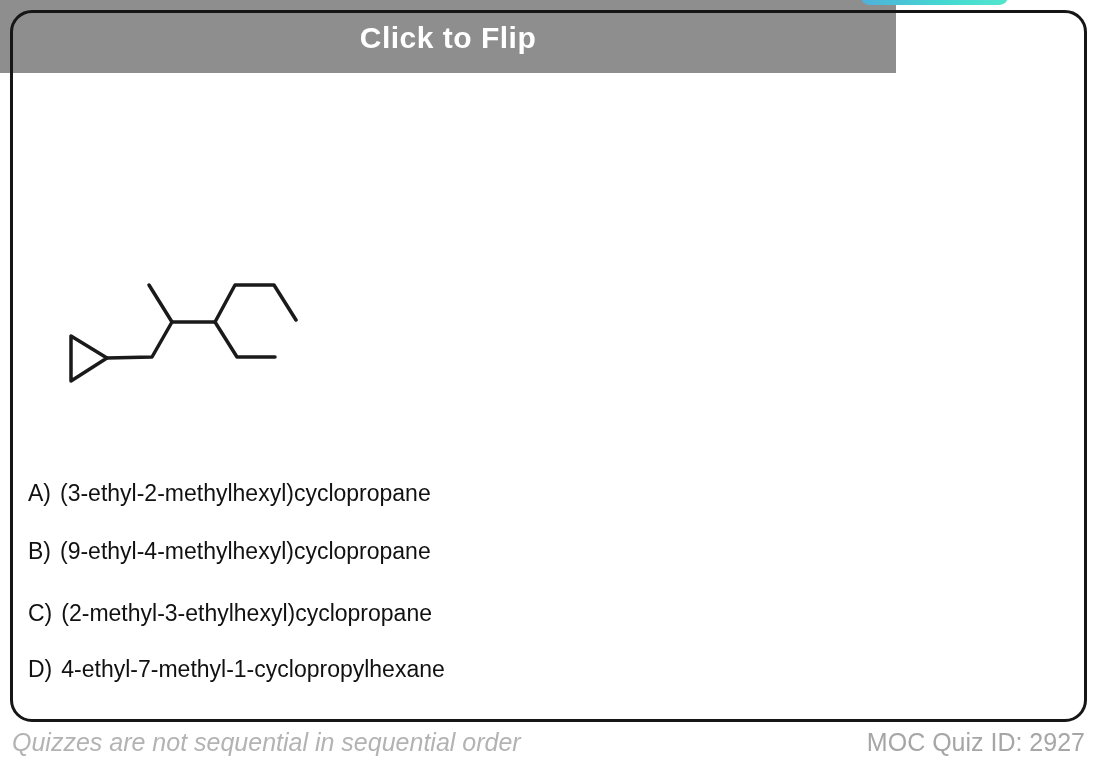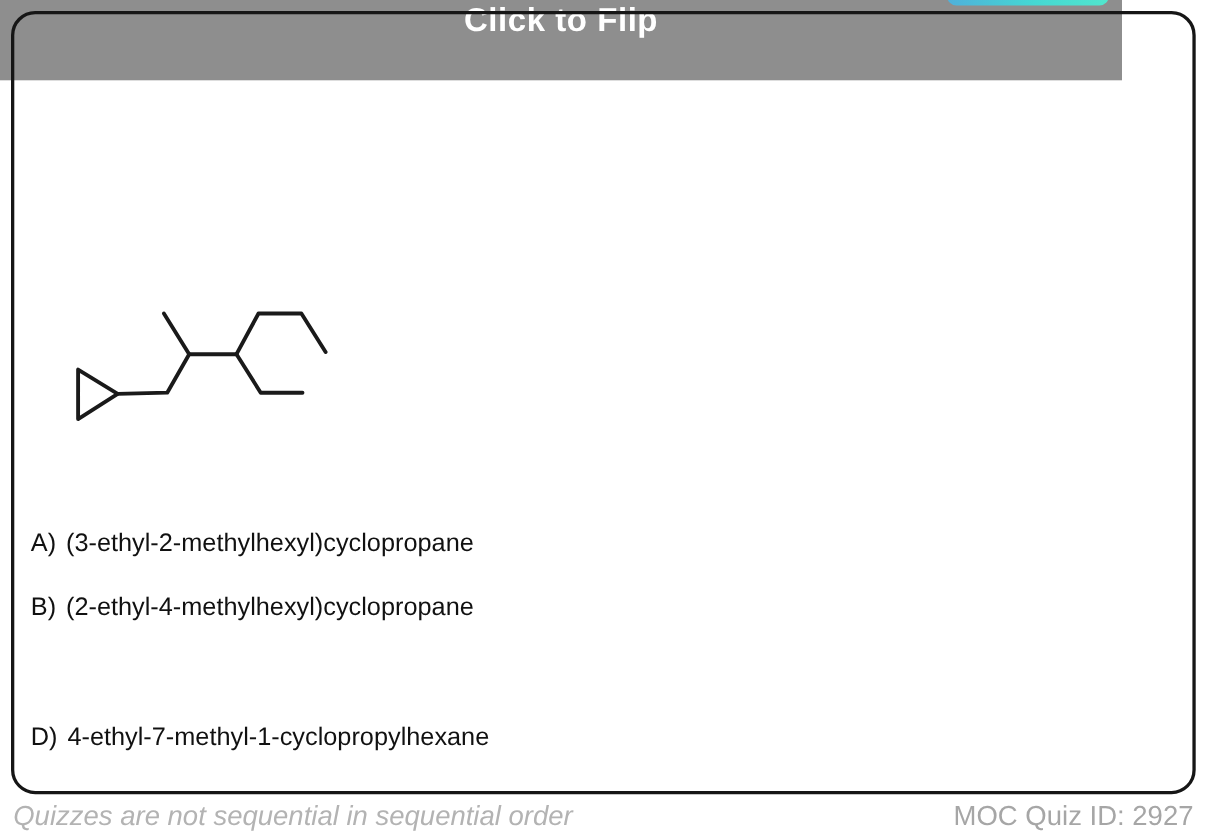--- a/index.html
+++ b/index.html
@@ -12,25 +12,26 @@
     position: relative;
     width: 1100px;
     height: 762px;
     background: #ffffff;
     overflow: hidden;
   }
   
   .header-band {
     position: absolute;
     left: 0; top: 0;
-    width: 1020px;
+    width: 896px;
     height: 73px;
     background: #8e8e8e;
     z-index: 2;
     display: flex;
+    align-items: center;
     justify-content: center;
   }
   .header-title {
     color: #ffffff;
     font-size: 30px;
     font-weight: 700;
     letter-spacing: 0.5px;
     padding-top: 2px;
   }
   
@@ -131,21 +132,24 @@
       <polyline points="215,322 235,285 274,285 296,320"></polyline>
 
       <polyline points="215,322 237,357 275,357"></polyline>
     </g>
   </svg>
 
   <div class="option-row opt-a">
     <span class="option-letter">A)</span><span>(3-ethyl-2-methylhexyl)cyclopropane</span>
   </div>
   <div class="option-row opt-b">
-    <span class="option-letter">B)</span><span>(2-ethyl-4-methylhexyl)cyclopropane</span>
+    <span class="option-letter">B)</span><span>(9-ethyl-4-methylhexyl)cyclopropane</span>
+  </div>
+  <div class="option-row opt-c">
+    <span class="option-letter">C)</span><span>(2-methyl-3-ethylhexyl)cyclopropane</span>
   </div>
   <div class="option-row opt-d">
     <span class="option-letter">D)</span><span>4-ethyl-7-methyl-1-cyclopropylhexane</span>
   </div>
 
   <div class="footer-left">Quizzes are not sequential in sequential order</div>
   <div class="footer-right">MOC Quiz ID: 2927</div>
 
 </div>
 

